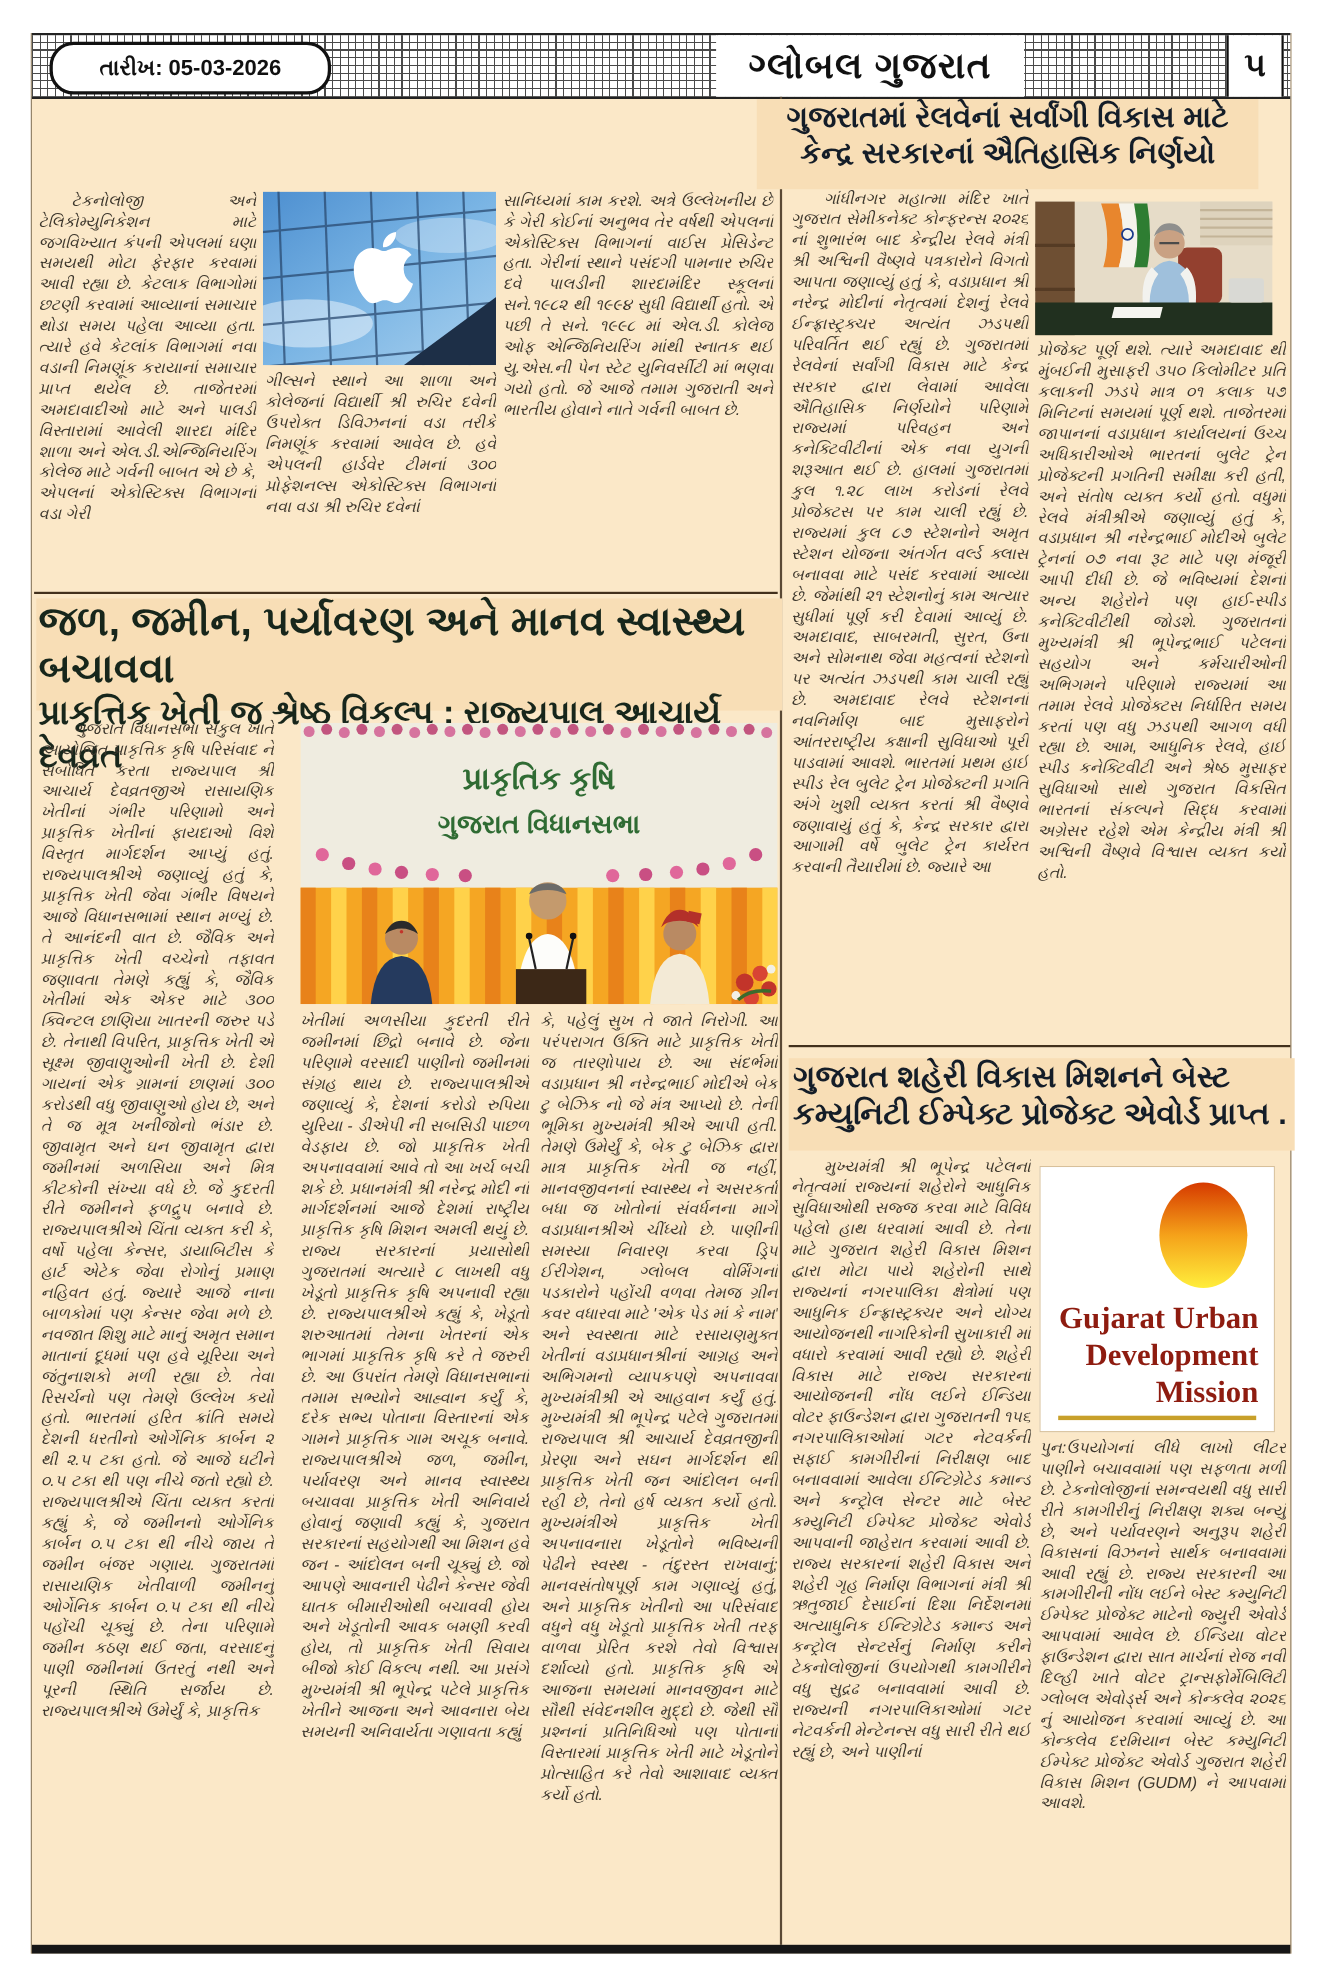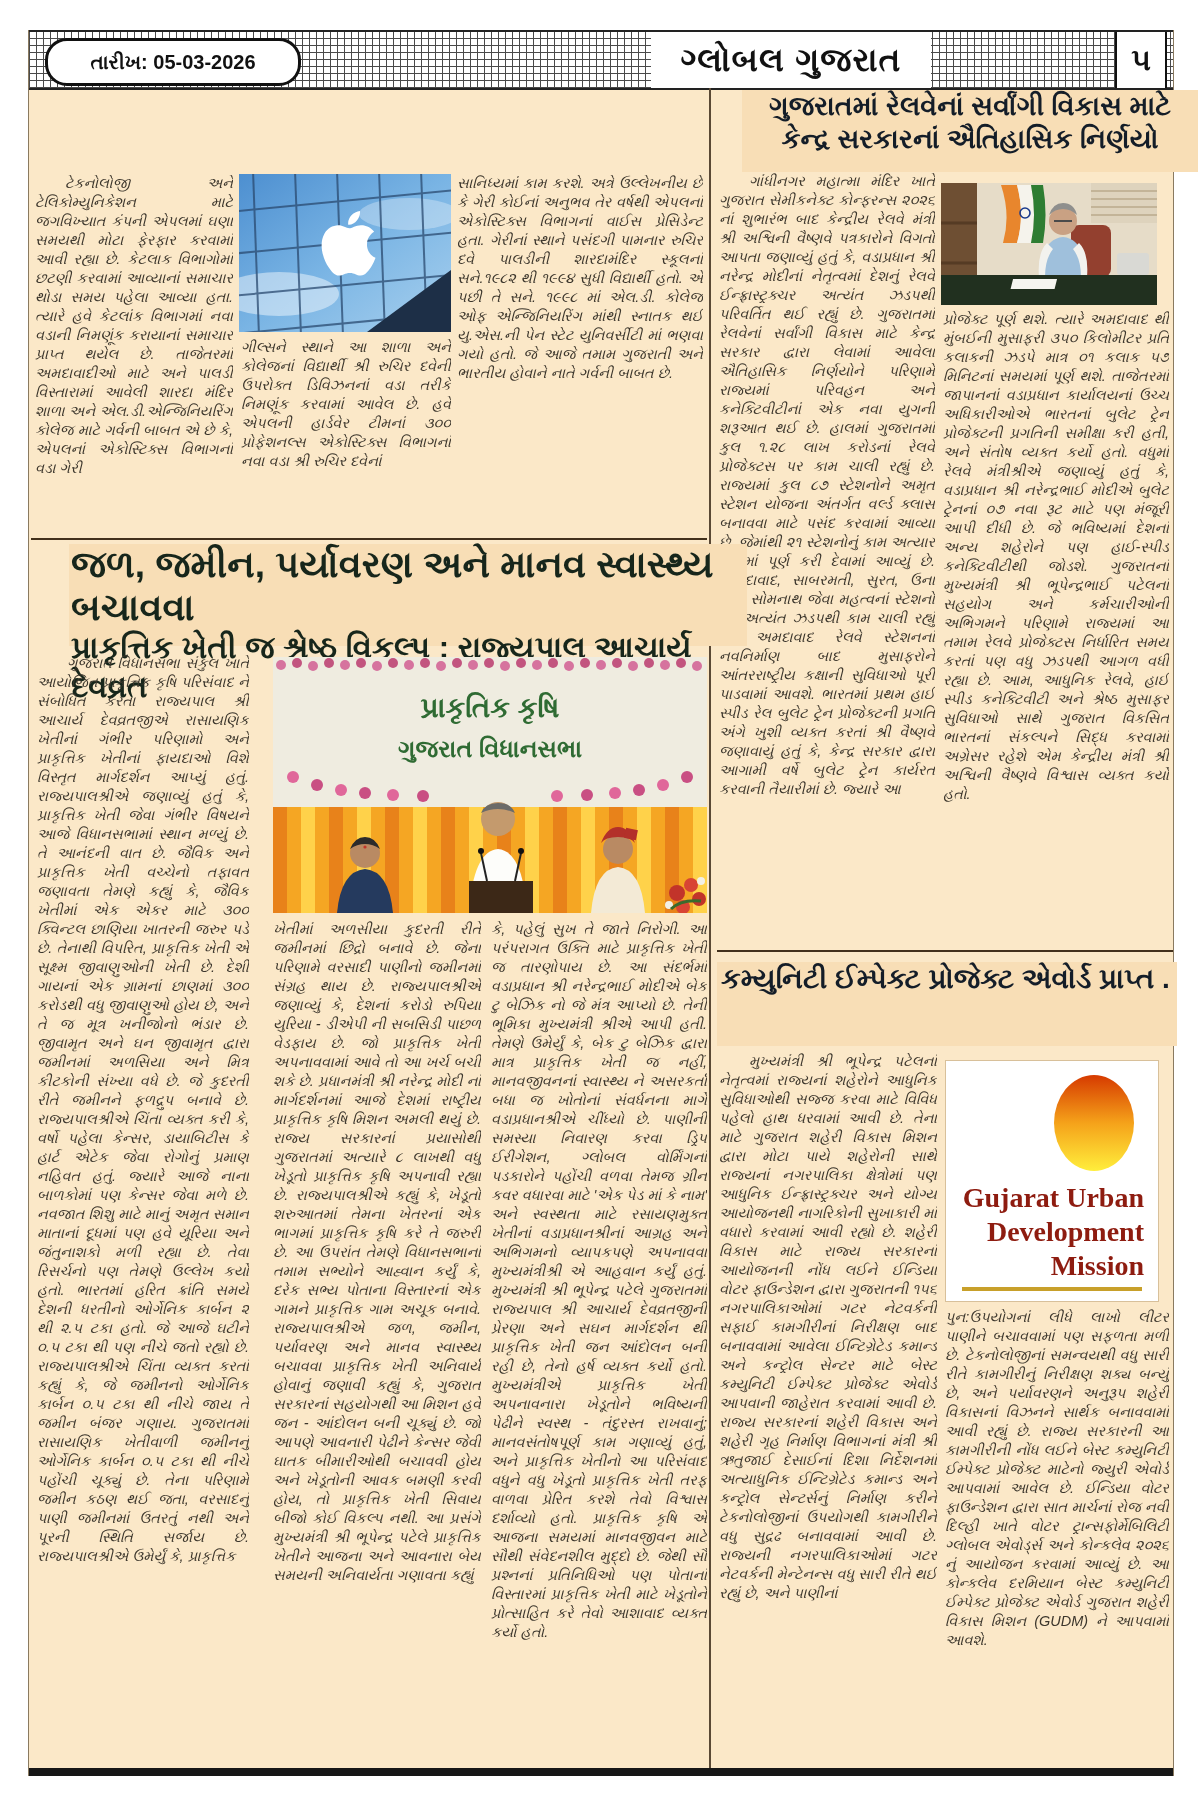--- a/index.html
+++ b/index.html
@@ -22,22 +22,22 @@
   .pagenum{position:absolute;right:6px;top:0;width:48px;height:56px;background:#fff;
            border-left:2px solid #111;border-right:2px solid #111;
            display:flex;align-items:center;justify-content:center;font-size:30px;font-weight:800;color:#111;}
   
   .vrule{position:absolute;background:#5a4935;width:2px;}
   .hrule{position:absolute;background:#42301c;height:2px;}
   .bottombar{position:absolute;left:0;top:1738px;width:1144px;height:8px;background:#161616;}
   
   .headline{position:absolute;font-weight:800;color:#141d28;background:#f8deb6;line-height:1.22;}
   .hl-left1{left:4px;top:60px;width:676px;height:82px;font-size:27px;padding-left:4px;}
-  .hl-right1{left:713px;top:60px;width:456px;height:82px;font-size:27px;text-align:center;}
-  .hl-mid{left:4px;top:514px;width:676px;height:102px;background:#f8deb6;padding-left:2px;color:#17261b;margin-left:36px;}
+  .hl-right1{left:659px;top:60px;width:456px;height:82px;font-size:27px;text-align:center;}
+  .hl-mid{left:4px;top:514px;width:676px;height:102px;background:#f8deb6;padding-left:2px;color:#17261b;}
   .hl-mid .l1{font-size:37px;font-weight:800;line-height:1.15;}
   .hl-mid .l2{font-size:31px;font-weight:800;line-height:1.25;}
   .hl-gudm{left:688px;top:932px;width:456px;height:84px;font-size:28px;color:#141d28;padding-left:4px;}
   
   .col{position:absolute;font-size:14.5px;line-height:19px;color:#3c362c;text-align:justify;
        overflow:hidden;font-style:italic;}
   .indent{text-indent:30px;}
   
   .photo{position:absolute;overflow:hidden;}
   .gudmbox{position:absolute;background:#fff;border:1px solid #d8c09a;box-shadow:0 0 0 1px #eee inset;}
@@ -250,20 +250,21 @@
             <circle cx="428" cy="224" r="4" fill="#f2f0e6"></circle>
         <path d="M398 252 q10 -10 30 -8" stroke="#3a6b2d" stroke-width="3" fill="none"></path>
       </g>
     </svg>
   </div>
 
   <div class="col" style="left:244px;top:890px;width:208px;height:844px;">ખેતીમાં અળસીયા કુદરતી રીતે જમીનમાં છિદ્રો બનાવે છે. જેના પરિણામે વરસાદી પાણીનો જમીનમાં સંગ્રહ થાય છે. રાજ્યપાલશ્રીએ જણાવ્યું કે, દેશનાં કરોડો રુપિયા યુરિયા - ડીએપી ની સબસિડી પાછળ વેડફાય છે. જો પ્રાકૃત્તિક ખેતી અપનાવવામાં આવે તો આ ખર્ચ બચી શકે છે. પ્રધાનમંત્રી શ્રી નરેન્દ્ર મોદી નાં માર્ગદર્શનમાં આજે દેશમાં રાષ્ટ્રીય પ્રાકૃત્તિક કૃષિ મિશન અમલી થયું છે. રાજ્ય સરકારનાં પ્રયાસોથી ગુજરાતમાં અત્યારે ૮ લાખથી વધુ ખેડૂતો પ્રાકૃત્તિક કૃષિ અપનાવી રહ્યા છે. રાજ્યપાલશ્રીએ કહ્યું કે, ખેડૂતો શરુઆતમાં તેમના ખેતરનાં એક ભાગમાં પ્રાકૃત્તિક કૃષિ કરે તે જરુરી છે. આ ઉપરાંત તેમણે વિધાનસભાનાં તમામ સભ્યોને આહ્વાન કર્યું કે, દરેક સભ્ય પોતાના વિસ્તારનાં એક ગામને પ્રાકૃત્તિક ગામ અચૂક બનાવે. રાજ્યપાલશ્રીએ જળ, જમીન, પર્યાવરણ અને માનવ સ્વાસ્થ્ય બચાવવા પ્રાકૃત્તિક ખેતી અનિવાર્ય હોવાનું જણાવી કહ્યું કે, ગુજરાત સરકારનાં સહયોગથી આ મિશન હવે જન - આંદોલન બની ચૂક્યું છે. જો આપણે આવનારી પેઢીને કેન્સર જેવી ઘાતક બીમારીઓથી બચાવવી હોય અને ખેડૂતોની આવક બમણી કરવી હોય, તો પ્રાકૃત્તિક ખેતી સિવાય બીજો કોઈ વિકલ્પ નથી. આ પ્રસંગે મુખ્યમંત્રી શ્રી ભૂપેન્દ્ર પટેલે પ્રાકૃત્તિક ખેતીને આજના અને આવનારા બેય સમયની અનિવાર્યતા ગણાવતા કહ્યું</div>
   <div class="col" style="left:462px;top:890px;width:216px;height:844px;">કે, પહેલું સુખ તે જાતે  નિરોગી. આ પરંપરાગત ઉક્તિ માટે પ્રાકૃત્તિક ખેતી જ તારણોપાય છે. આ સંદર્ભમાં વડાપ્રધાન શ્રી નરેન્દ્રભાઈ મોદીએ બેક ટુ બેઝિક નો જે મંત્ર આપ્યો છે. તેની ભૂમિકા મુખ્યમંત્રી શ્રીએ આપી હતી. તેમણે ઉમેર્યું કે, બેક ટુ બેઝિક દ્વારા માત્ર પ્રાકૃત્તિક ખેતી જ નહીં, માનવજીવનનાં સ્વાસ્થ્ય ને અસરકર્તા બધા જ ખોતોનાં સંવર્ધનના માર્ગે વડાપ્રધાનશ્રીએ ચીંધ્યો છે. પાણીની સમસ્યા નિવારણ કરવા ડ્રિપ ઈરીગેશન, ગ્લોબલ વોર્મિંગનાં પડકારોને પહોંચી વળવા તેમજ ગ્રીન કવર વધારવા માટે 'એક પેડ માં કે નામ' અને સ્વસ્થતા માટે રસાયણમુક્ત ખેતીનાં વડાપ્રધાનશ્રીનાં આગ્રહ અને અભિગમનો વ્યાપકપણે અપનાવવા મુખ્યમંત્રીશ્રી એ આહવાન કર્યું હતું. મુખ્યમંત્રી શ્રી ભૂપેન્દ્ર પટેલે ગુજરાતમાં રાજ્યપાલ શ્રી આચાર્ય દેવવ્રતજીની પ્રેરણા અને સઘન માર્ગદર્શન થી પ્રાકૃત્તિક ખેતી જન આંદોલન બની રહી છે, તેનો હર્ષ વ્યક્ત કર્યો હતો. મુખ્યમંત્રીએ પ્રાકૃત્તિક ખેતી અપનાવનારા ખેડૂતોને ભવિષ્યની પેઢીને સ્વસ્થ - તંદુરસ્ત રાખવાનું; માનવસંતોષપૂર્ણ કામ ગણાવ્યું હતું, અને પ્રાકૃત્તિક ખેતીનો આ પરિસંવાદ વધુને વધુ ખેડૂતો પ્રાકૃત્તિક ખેતી તરફ વાળવા પ્રેરિત કરશે તેવો વિશ્વાસ દર્શાવ્યો હતો. પ્રાકૃત્તિક કૃષિ એ આજના સમયમાં માનવજીવન માટે સૌથી સંવેદનશીલ મુદ્દો છે. જેથી સૌ પ્રશ્નનાં પ્રતિનિધિઓ પણ પોતાનાં વિસ્તારમાં પ્રાકૃત્તિક ખેતી માટે ખેડૂતોને પ્રોત્સાહિત કરે તેવો આશાવાદ વ્યક્ત કર્યો હતો.</div>
 
   <div class="headline hl-gudm">
+    <div>ગુજરાત શહેરી વિકાસ મિશનને બેસ્ટ</div>
     <div>કમ્યુનિટી ઈમ્પેક્ટ પ્રોજેક્ટ એવોર્ડ પ્રાપ્ત .</div>
   </div>
 
   <div class="col indent" style="left:690px;top:1022px;width:218px;height:712px;">મુખ્યમંત્રી શ્રી ભૂપેન્દ્ર પટેલનાં નેતૃત્વમાં રાજ્યનાં શહેરોને આધુનિક સુવિધાઓથી સજ્જ કરવા માટે વિવિધ પહેલો હાથ ધરવામાં આવી છે. તેના માટે ગુજરાત શહેરી વિકાસ મિશન દ્વારા મોટા પાયે શહેરોની સાથે રાજ્યનાં નગરપાલિકા ક્ષેત્રોમાં પણ આધુનિક ઈન્ફ્રાસ્ટ્રક્ચર અને યોગ્ય આયોજનથી નાગરિકોની સુખાકારી માં વધારો કરવામાં આવી રહ્યો છે. શહેરી વિકાસ માટે રાજ્ય સરકારનાં આયોજનની નોંધ લઈને ઈન્ડિયા વોટર ફાઉન્ડેશન દ્વારા ગુજરાતની ૧૫૬ નગરપાલિકાઓમાં ગટર નેટવર્કની સફાઈ કામગીરીનાં નિરીક્ષણ બાદ બનાવવામાં આવેલા ઈન્ટિગ્રેટેડ કમાન્ડ અને કન્ટ્રોલ સેન્ટર માટે બેસ્ટ કમ્યુનિટી ઈમ્પેક્ટ પ્રોજેક્ટ એવોર્ડ આપવાની જાહેરાત કરવામાં આવી છે. રાજ્ય સરકારનાં શહેરી વિકાસ અને શહેરી ગૃહ નિર્માણ વિભાગનાં મંત્રી શ્રી ઋતુજાઈ દેસાઈનાં દિશા નિર્દેશનમાં અત્યાધુનિક ઈન્ટિગ્રેટેડ કમાન્ડ અને કન્ટ્રોલ સેન્ટર્સનું નિર્માણ કરીને ટેકનોલોજીનાં ઉપયોગથી કામગીરીને વધુ સુદ્રઢ બનાવવામાં આવી છે. રાજ્યની નગરપાલિકાઓમાં ગટર નેટવર્કની મેન્ટેનન્સ વધુ સારી રીતે થઈ રહ્યું છે, અને પાણીનાં</div>
 
   <div class="gudmbox" style="left:916px;top:1030px;width:212px;height:240px;">
     <svg width="212" height="240" viewBox="0 0 212 240">
       <defs>
         <linearGradient id="sun" x1="0" y1="0" x2="0" y2="1">
           <stop offset="0" stop-color="#d63a00"></stop>

